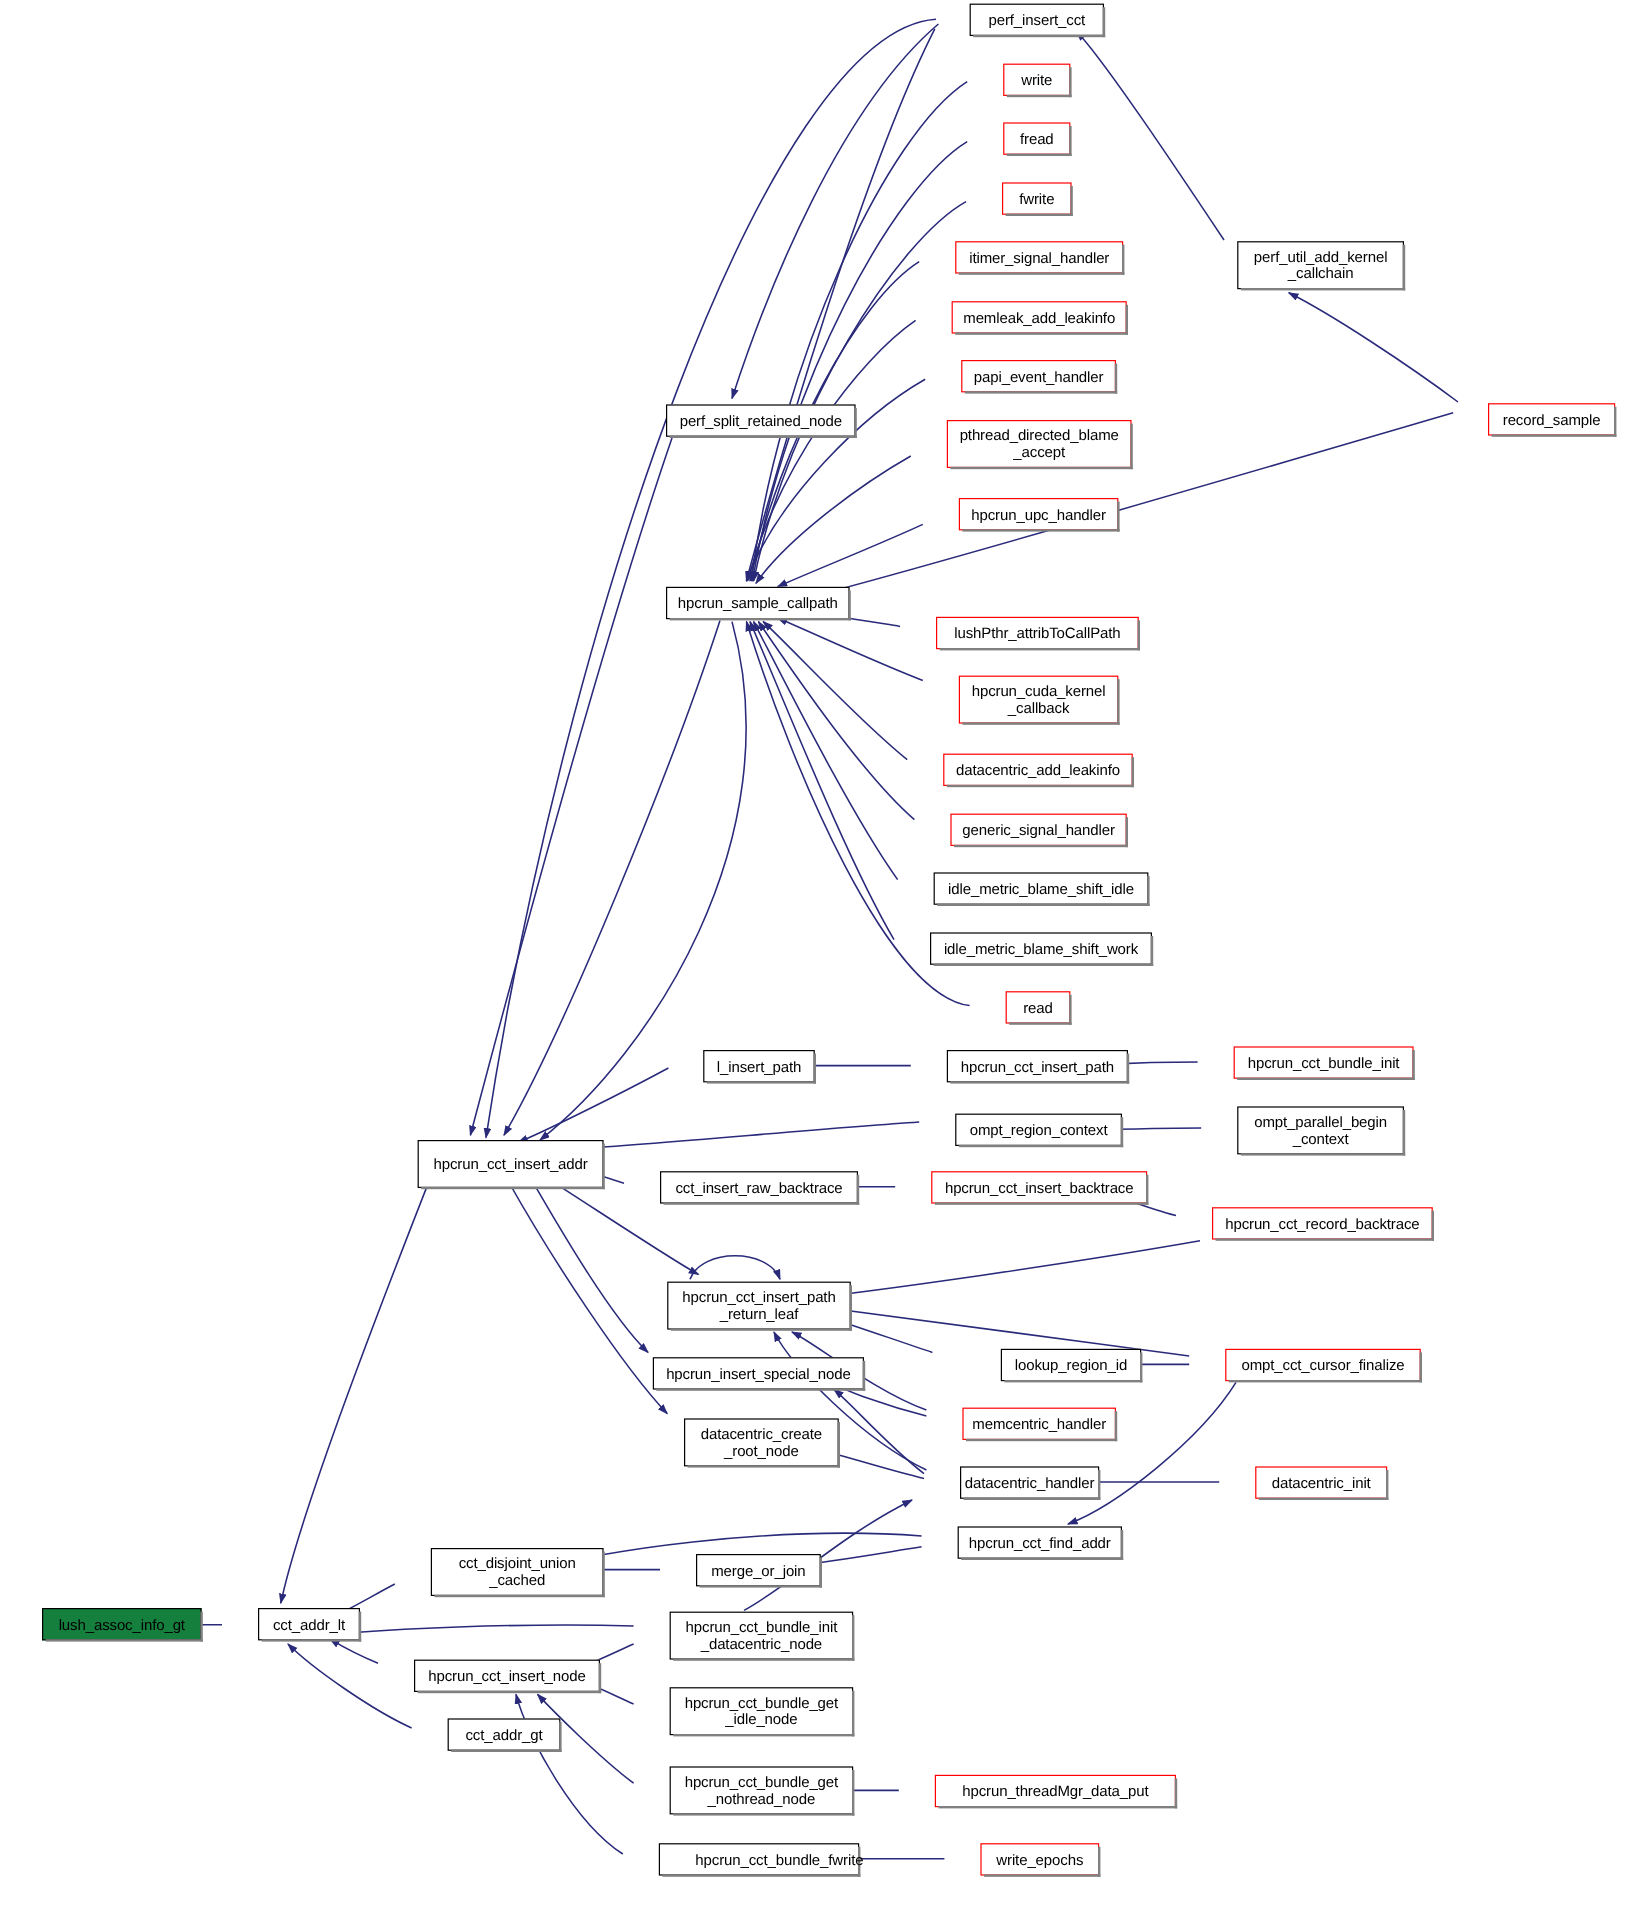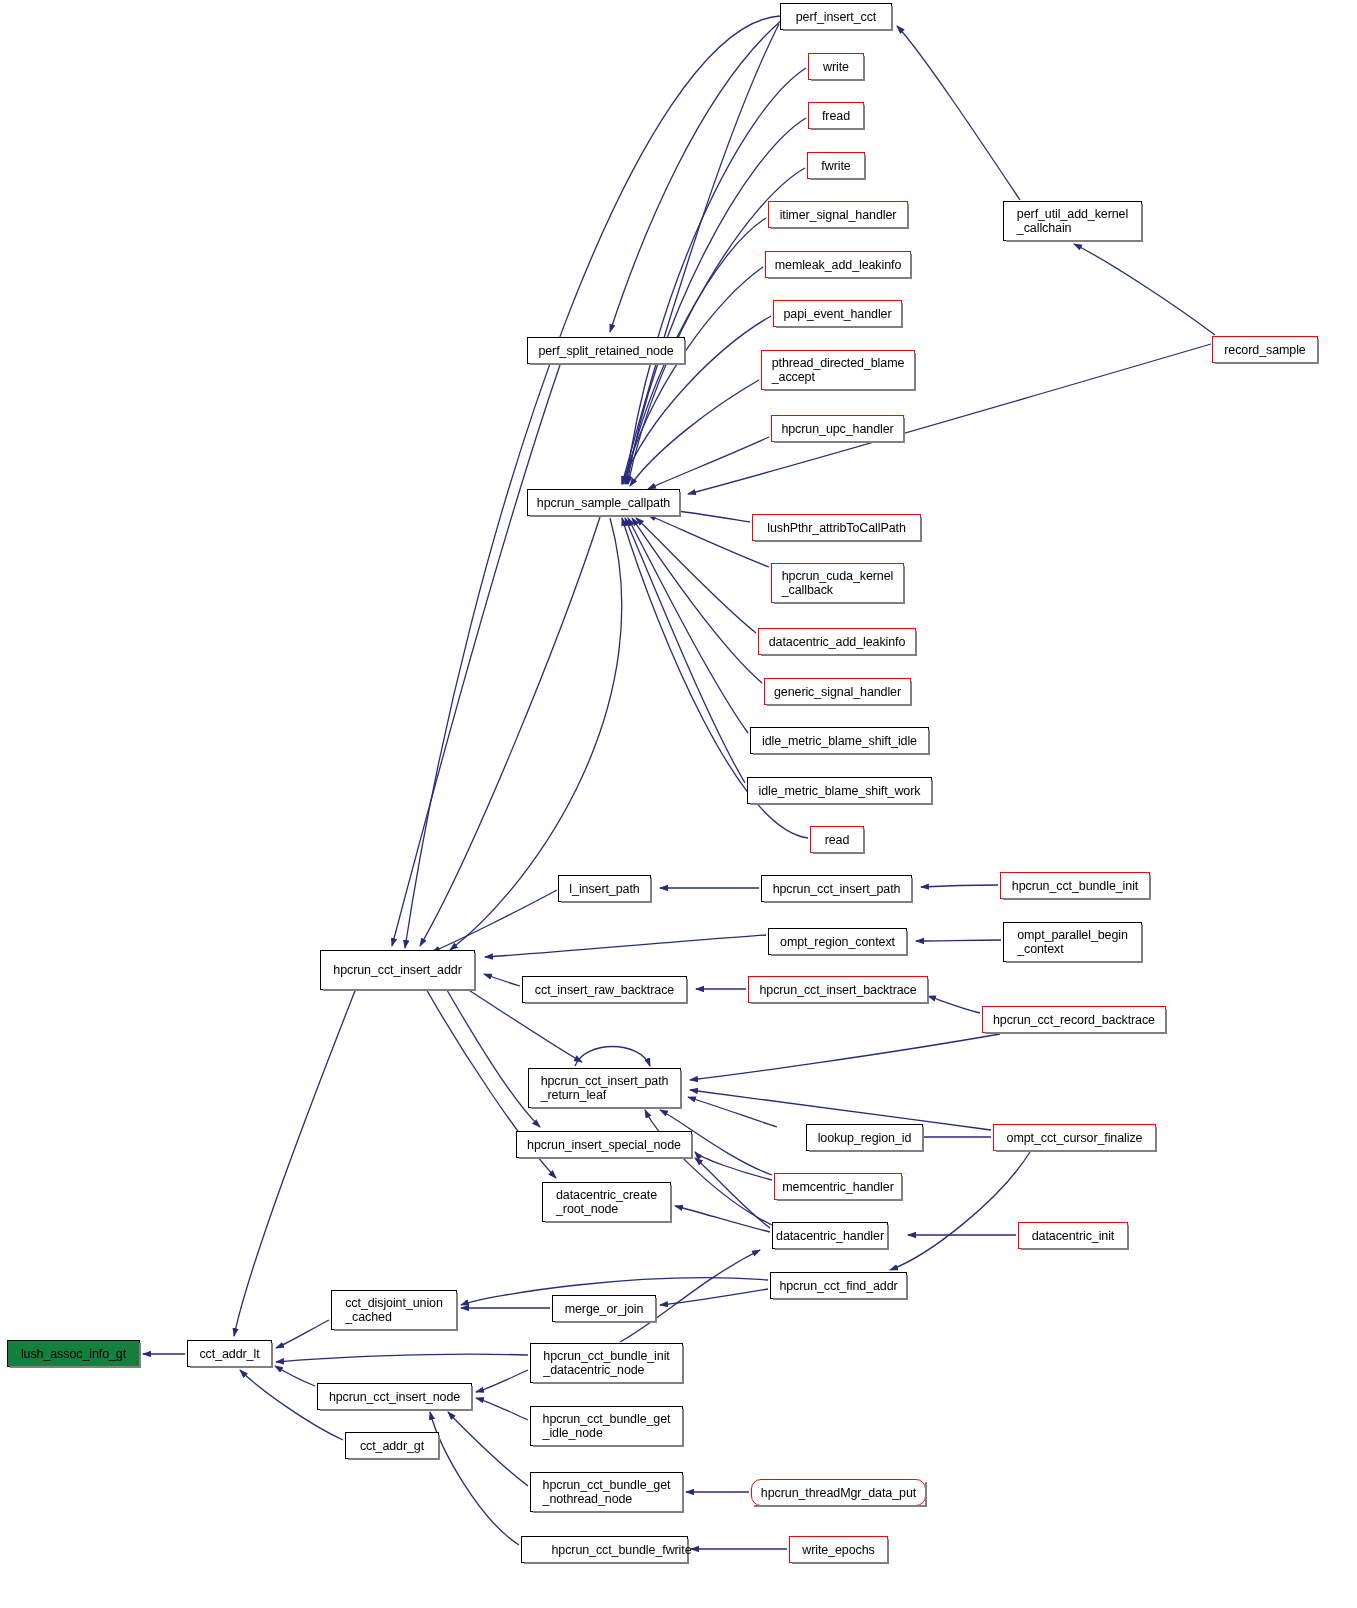--- a/index.html
+++ b/index.html
@@ -21,28 +21,30 @@
     width: 1357px;
     height: 1608px;
     pointer-events: none;
   }
   .node {
     position: absolute;
     box-sizing: border-box;
     display: flex;
     align-items: center;
     justify-content: center;
+    text-align: center;
     font-size: 12.5px;
     line-height: 14px;
     color: #000000;
     background: #ffffff;
     border: 1px solid #000000;
     white-space: pre;
     letter-spacing: -0.1px;
     z-index: 5;
+    margin-left: 28px;
   }
   .node.red {
     border-color: #ff0000;
   }
   .node.current {
     background: #15803d;
     border-color: #000000;
   }
   
   .node::after {
@@ -176,30 +178,30 @@
 _return_leaf</span></div>
       <div class="node" style="left: 806px; top: 1124px; width: 117px; height: 27px;"><span class="label">lookup_region_id</span></div>
       <div class="node red" style="left: 993px; top: 1124px; width: 163px; height: 27px;"><span class="label">ompt_cct_cursor_finalize</span></div>
       <div class="node" style="left: 516px; top: 1131px; width: 176px; height: 27px;"><span class="label">hpcrun_insert_special_node</span></div>
       <div class="node red" style="left: 774px; top: 1173px; width: 128px; height: 27px;"><span class="label">memcentric_handler</span></div>
       <div class="node" style="left: 542px; top: 1182px; width: 129px; height: 40px;"><span class="label">datacentric_create
 _root_node</span></div>
       <div class="node" style="left: 772px; top: 1222px; width: 116px; height: 27px;"><span class="label">datacentric_handler</span></div>
       <div class="node red" style="left: 1018px; top: 1222px; width: 110px; height: 27px;"><span class="label">datacentric_init</span></div>
       <div class="node" style="left: 770px; top: 1272px; width: 137px; height: 27px;"><span class="label">hpcrun_cct_find_addr</span></div>
-      <div class="node" style="left: 331px; top: 1290px; width: 126px; height: 40px;"><span class="label">cct_disjoint_union
+      <div class="node" style="left: 331px; top: 1290px; width: 144px; height: 40px;"><span class="label">cct_disjoint_union
 _cached</span></div>
       <div class="node" style="left: 552px; top: 1295px; width: 104px; height: 27px;"><span class="label">merge_or_join</span></div>
       <div class="node current" style="left: 7px; top: 1340px; width: 133px; height: 27px;"><span class="label">lush_assoc_info_gt</span></div>
       <div class="node" style="left: 187px; top: 1340px; width: 85px; height: 27px;"><span class="label">cct_addr_lt</span></div>
       <div class="node" style="left: 530px; top: 1343px; width: 153px; height: 40px;"><span class="label">hpcrun_cct_bundle_init
 _datacentric_node</span></div>
       <div class="node" style="left: 317px; top: 1383px; width: 155px; height: 27px;"><span class="label">hpcrun_cct_insert_node</span></div>
       <div class="node" style="left: 530px; top: 1406px; width: 153px; height: 40px;"><span class="label">hpcrun_cct_bundle_get
 _idle_node</span></div>
       <div class="node" style="left: 345px; top: 1432px; width: 94px; height: 27px;"><span class="label">cct_addr_gt</span></div>
       <div class="node" style="left: 530px; top: 1472px; width: 153px; height: 40px;"><span class="label">hpcrun_cct_bundle_get
 _nothread_node</span></div>
-      <div class="node red" style="left: 751px; top: 1479px; width: 175px; height: 27px; border-radius: 10px;"><span class="label">hpcrun_threadMgr_data_put</span></div>
+      <div class="node red" style="left: 751px; top: 1479px; width: 201px; height: 27px;"><span class="label">hpcrun_threadMgr_data_put</span></div>
       <div class="node" style="left: 521px; top: 1536px; width: 167px; height: 27px; padding-left: 34px;"><span class="label">hpcrun_cct_bundle_fwrite</span></div>
       <div class="node red" style="left: 789px; top: 1536px; width: 99px; height: 27px;"><span class="label">write_epochs</span></div>
     </div>
 </div>
 
 </body></html>

